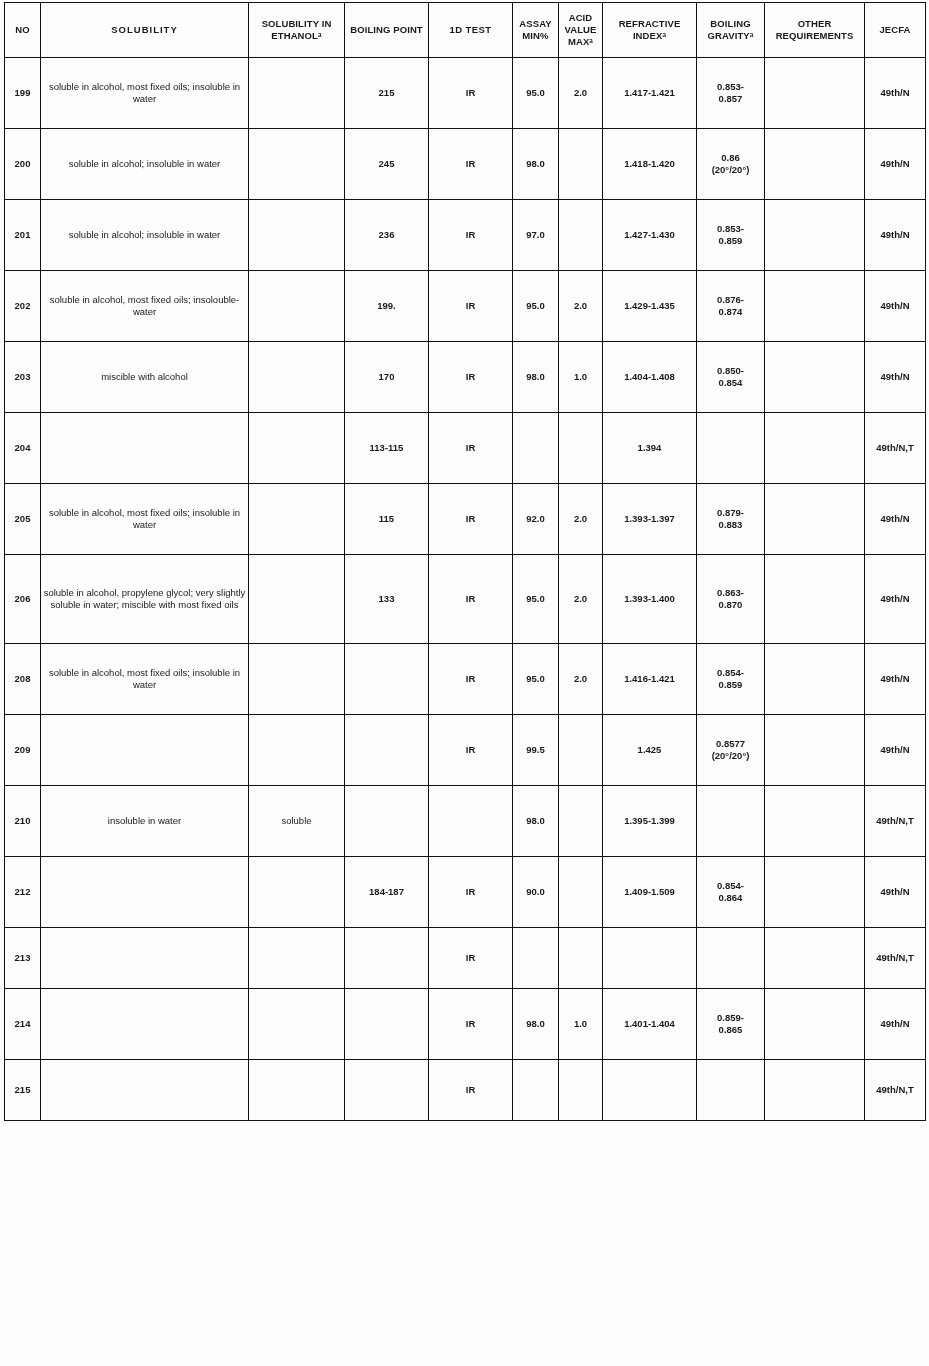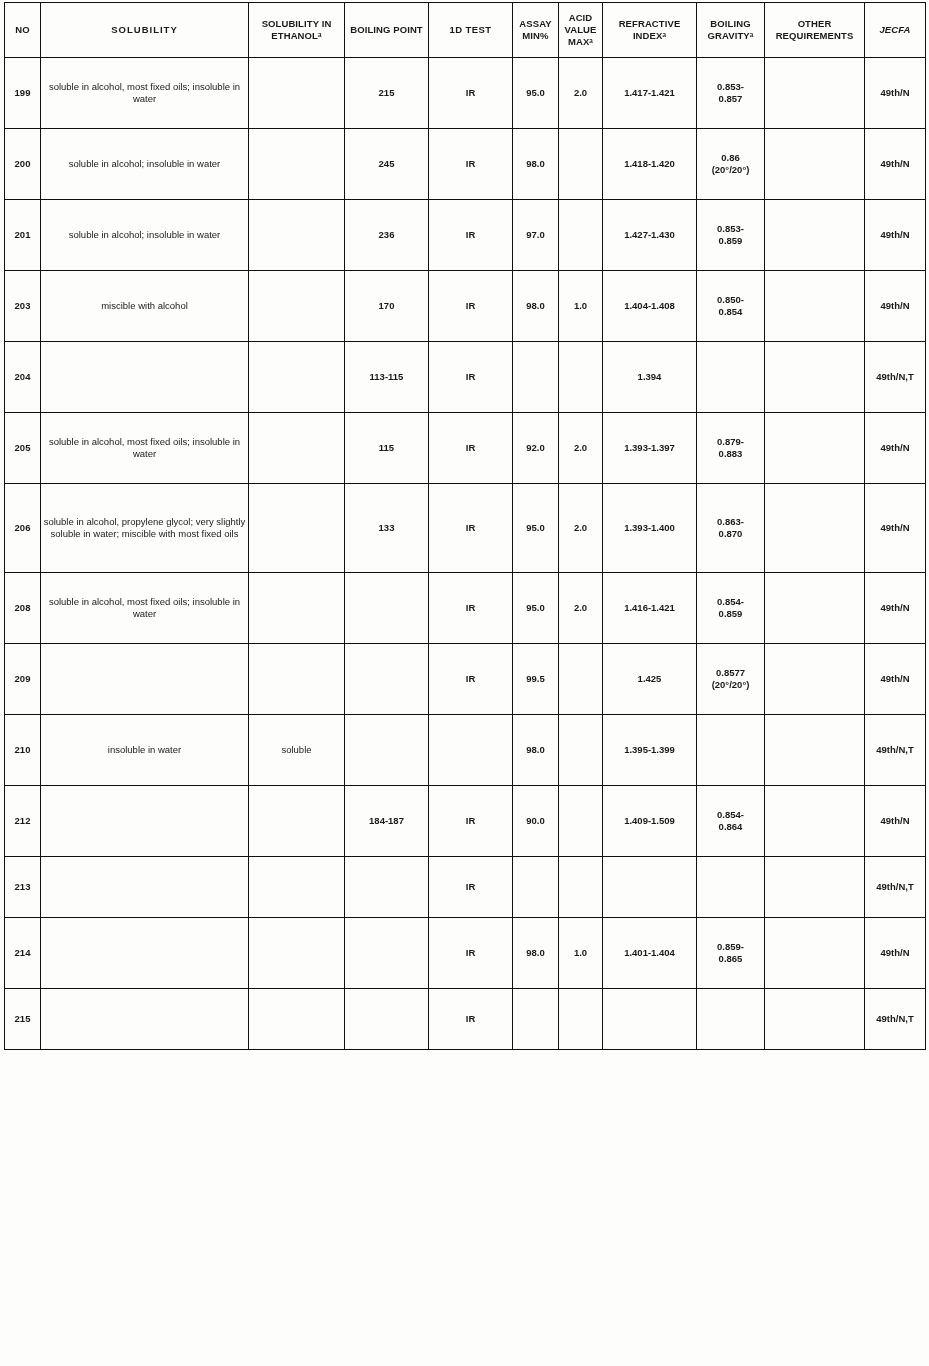--- a/index.html
+++ b/index.html
@@ -45,21 +45,21 @@
   th.h-no { font-size: 9px; }
   th.h-sol { font-size: 11.5px; letter-spacing: 1px; }
   th.h-solet { font-size: 7.6px; line-height: 1.3; margin-left: 29px; }
   th.h-bp { font-size: 10px; line-height: 1.35; }
   th.h-id { font-size: 10.5px; letter-spacing: 0.4px; }
   th.h-assay { font-size: 7.4px; line-height: 1.3; margin-left: 48px; }
   th.h-acid { font-size: 7px; line-height: 1.35; margin-left: 32px; }
   th.h-ri { font-size: 7.8px; line-height: 1.3; }
   th.h-sg { font-size: 7.4px; line-height: 1.3; }
   th.h-other { font-size: 7px; line-height: 1.3; }
-  th.h-jecfa { font-size: 9.5px; font-style: italic; }
+  th.h-jecfa { font-size: 9.5px; }
 
   tbody td { height: 70px; }
   td.c-no {
     font-size: 9px;
     font-weight: bold;
     vertical-align: bottom;
     padding-bottom: 3px;
     text-align: center;
   }
   td.c-sol {
@@ -155,20 +155,33 @@
           <td class="c-bp">236</td>
           <td class="c-id">IR</td>
           <td class="c-assay">97.0</td>
           <td class="c-acid"></td>
           <td class="c-ri">1.427-1.430</td>
           <td class="c-sg">0.853-<br>0.859</td>
           <td class="c-other"></td>
           <td class="c-jecfa">49th/N</td>
         </tr>
         <tr>
+          <td class="c-no">202</td>
+          <td class="c-sol">soluble in alcohol, most fixed oils;  insolouble- water</td>
+          <td class="c-solet"></td>
+          <td class="c-bp">199.</td>
+          <td class="c-id">IR</td>
+          <td class="c-assay">95.0</td>
+          <td class="c-acid">2.0</td>
+          <td class="c-ri">1.429-1.435</td>
+          <td class="c-sg">0.876-<br>0.874</td>
+          <td class="c-other"></td>
+          <td class="c-jecfa">49th/N</td>
+        </tr>
+        <tr>
           <td class="c-no">203</td>
           <td class="c-sol">miscible with alcohol</td>
           <td class="c-solet"></td>
           <td class="c-bp">170</td>
           <td class="c-id">IR</td>
           <td class="c-assay">98.0</td>
           <td class="c-acid">1.0</td>
           <td class="c-ri">1.404-1.408</td>
           <td class="c-sg">0.850-<br>0.854</td>
           <td class="c-other"></td>

